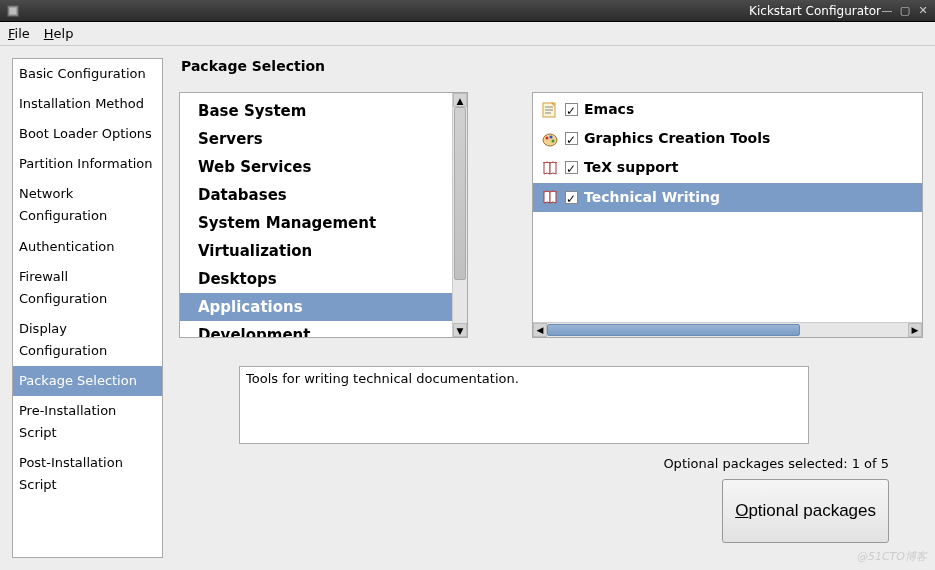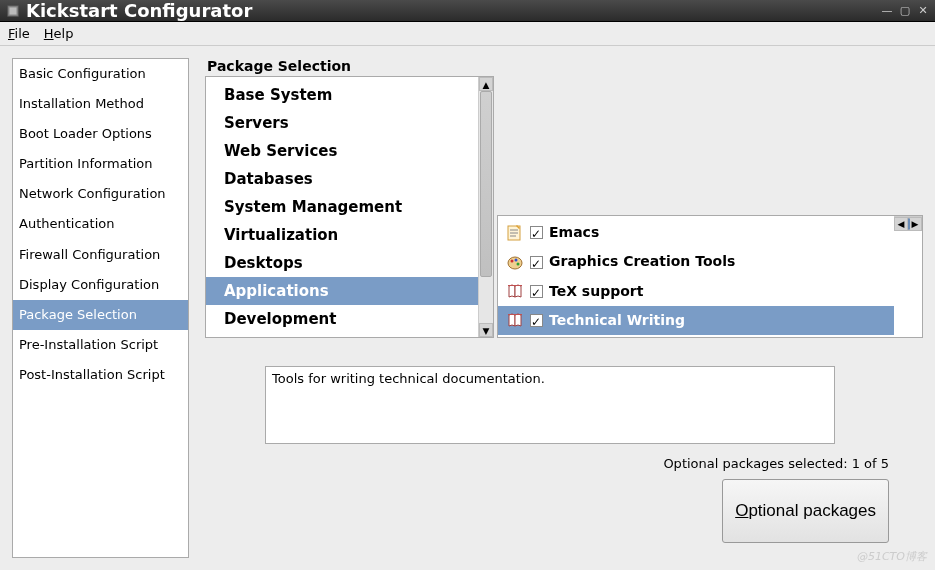--- a/index.html
+++ b/index.html
@@ -1,48 +1,48 @@
 <!DOCTYPE html>
 <html><head>
 <meta charset="utf-8">
 <style>
 * { box-sizing: border-box; margin: 0; padding: 0; }
 body { font-family: "DejaVu Sans", "Liberation Sans", sans-serif; font-size: 13px; background: #fff; color: #000; width: 935px; height: 570px; overflow: hidden; }
 
 .titlebar { background: linear-gradient(#4a4a4a, #2b2b2b); color: #fff; height: 22px; display: flex; align-items: center; padding: 0 6px; border-bottom: 1px solid #000; }
 .titlebar .app-icon { width: 14px; height: 14px; margin-right: 6px; }
-.titlebar .title { flex: 1; text-align: left; font-weight: bold; font-size: 18px; }
+.titlebar .title { flex: 1; text-align: right; font-weight: normal; font-size: 12px; }
 .titlebar .win-btns { display: flex; gap: 6px; }
 .titlebar .win-btn { width: 12px; height: 12px; display: flex; align-items: center; justify-content: center; font-size: 11px; color: #ccc; cursor: pointer; }
 
 .menubar { background: #ededed; height: 24px; display: flex; align-items: center; padding: 0 8px; border-bottom: 1px solid #ccc; gap: 14px; }
 .menubar span { cursor: pointer; }
 .menubar .u { text-decoration: underline; }
 
 .content { display: flex; padding: 12px; gap: 16px; height: calc(570px - 22px - 24px); background: #ededed; }
 
-.sidebar { width: 177px; background: #fff; border: 1px solid #aaa; flex-shrink: 0; overflow: hidden; }
+.sidebar { width: 151px; background: #fff; border: 1px solid #aaa; flex-shrink: 0; overflow: hidden; }
 .sidebar-item { padding: 4px 6px; cursor: pointer; border-bottom: 0; font-size: 13px; line-height: 1.7; }
 .sidebar-item.selected { background: #7a9cc6; color: #fff; }
 
 .main { flex: 1; display: flex; flex-direction: column; }
 .section-title { font-weight: bold; font-size: 14px; margin-bottom: 18px; padding-left: 2px; }
 
-.package-row { display: flex; gap: 3px; height: 246px; align-items: flex-end; }
+.package-row { display: flex; gap: 16px; height: 246px; }
 
 .cat-box { width: 289px; border: 1px solid #aaa; display: flex; background: #fff; position: relative; }
 .cat-list { flex: 1; overflow: hidden; padding: 4px 0; }
 .cat-item { padding: 2px 12px 2px 18px; font-weight: bold; font-size: 15px; line-height: 1.6; cursor: pointer; white-space: nowrap; }
 .cat-item.selected { background: #7a9cc6; color: #fff; }
 .cat-scroll { width: 15px; background: #e6e6e6; border-left: 1px solid #ccc; position: relative; }
 .cat-scroll .arrow { height: 14px; background: #d4d4d4; font-size: 9px; text-align: center; line-height: 14px; cursor: pointer; border: 1px solid #bbb; }
 .cat-scroll .track { height: calc(100% - 28px); position: relative; background: #e6e6e6; }
 .cat-scroll .thumb { position: absolute; left: 1px; right: 1px; top: 0; height: 80%; background: linear-gradient(#d0d0d0,#c0c0c0); border: 1px solid #aaa; border-radius: 2px; }
 
-.pkg-box { flex: 1; border: 1px solid #aaa; background: #fff; display: flex; flex-direction: row; }
+.pkg-box { flex: 1; border: 1px solid #aaa; background: #fff; display: flex; flex-direction: column; margin-left: 48px; }
 .pkg-list { flex: 1; padding: 2px 0; overflow: hidden; }
 .pkg-item { display: flex; align-items: center; gap: 6px; padding: 2px 8px; font-weight: bold; font-size: 14px; line-height: 1.8; cursor: pointer; }
 .pkg-item.selected { background: #7a9cc6; color: #fff; }
 .pkg-icon { width: 18px; height: 18px; flex-shrink: 0; }
 .pkg-check { width: 13px; height: 13px; border: 1px solid #888; background: #fff; position: relative; flex-shrink: 0; }
 .pkg-check.checked::after { content: "✓"; position: absolute; top: -3px; left: 0; font-size: 12px; color: #000; }
 .pkg-item.selected .pkg-check.checked::after { color: #000; }
 .pkg-hscroll { height: 15px; border-top: 1px solid #ccc; display: flex; background: #e6e6e6; }
 .pkg-hscroll .harrow { width: 14px; background: #d4d4d4; border: 1px solid #bbb; font-size: 9px; text-align: center; line-height: 12px; cursor: pointer; }
 .pkg-hscroll .htrack { flex: 1; position: relative; }

